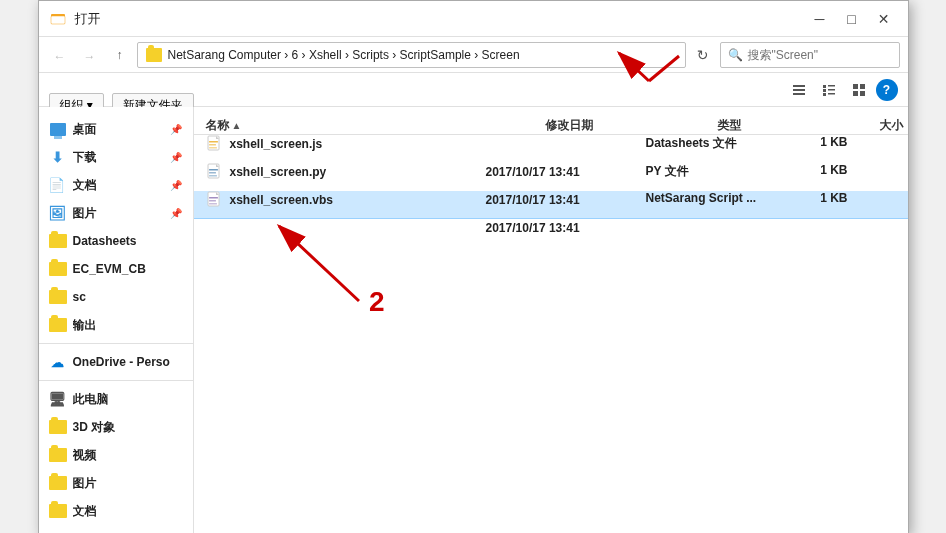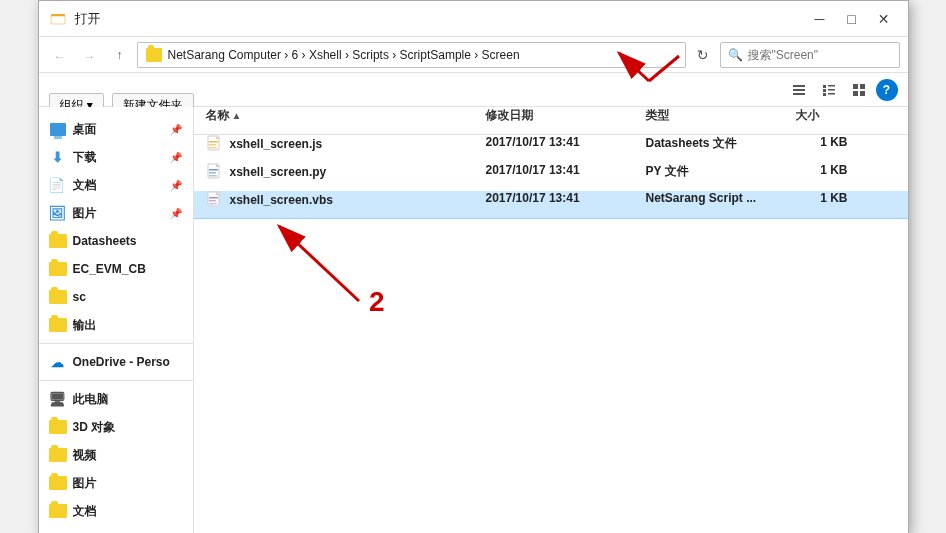--- a/index.html
+++ b/index.html
@@ -314,38 +314,39 @@
 
     
     .file-list-wrapper {
       flex: 1;
       display: flex;
       flex-direction: column;
       overflow: hidden;
     }
     .file-list-header {
       display: flex;
-      align-items: flex-start;
+      align-items: flex-end;
       padding: 0 8px;
       height: 28px;
       border-bottom: 1px solid #e0e0e0;
       background: #fff;
+      gap: 12px;
     }
     .col-header {
       font-size: 12px;
       color: #333;
       padding: 0 4px;
       display: flex;
       align-items: center;
       gap: 2px;
       cursor: pointer;
       user-select: none;
     }
     .col-name { flex: 0 0 280px; }
-    .col-date { flex: 0 0 160px; }
+    .col-date { flex: 0 0 160px; margin-left: 48px; }
     .col-type { flex: 0 0 150px; }
     .col-size { flex: 0 0 60px; text-align: right; }
     .sort-arrow { font-size: 10px; color: #555; }
 
     .file-list {
       flex: 1;
       overflow-y: auto;
       background: #fff;
     }
     .file-row {
@@ -359,21 +360,21 @@
     .file-row.selected { background: #cce8ff; border-bottom: 1px solid #99d1ff; }
     .file-cell {
       font-size: 12px;
       color: #222;
       padding: 0 4px;
       overflow: hidden;
       text-overflow: ellipsis;
       white-space: nowrap;
     }
     .file-cell-name { flex: 0 0 280px; display: flex; align-items: center; gap: 6px; }
-    .file-cell-date { flex: 0 0 160px; }
+    .file-cell-date { flex: 0 0 160px; margin-top: 30px; }
     .file-cell-type { flex: 0 0 150px; }
     .file-cell-size { flex: 0 0 60px; text-align: right; }
 
     .file-icon {
       width: 18px;
       height: 18px;
       flex-shrink: 0;
       display: flex;
       align-items: center;
       justify-content: center;

